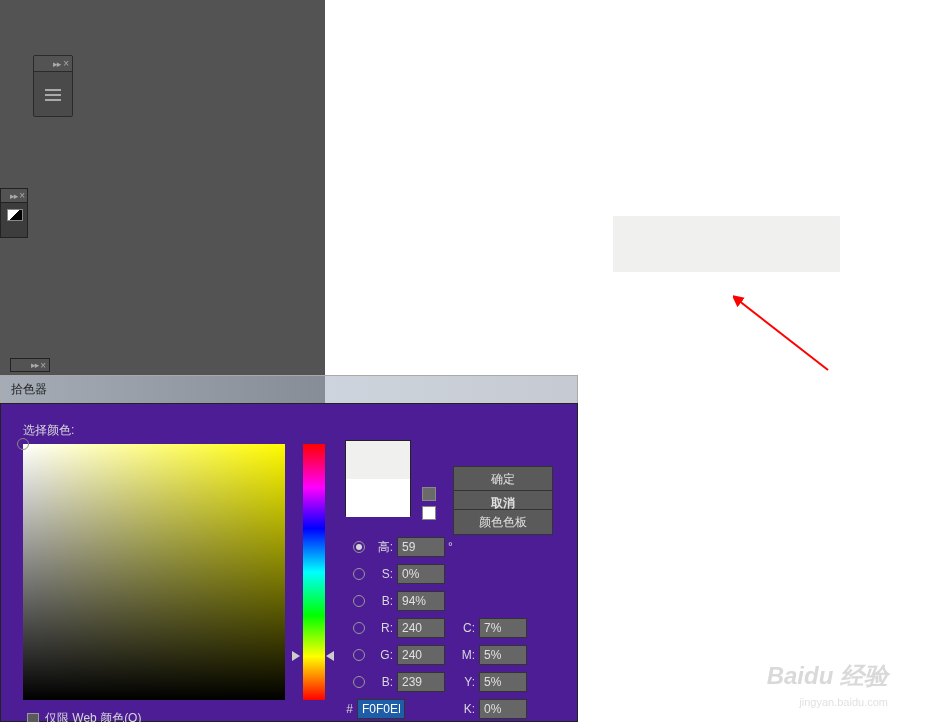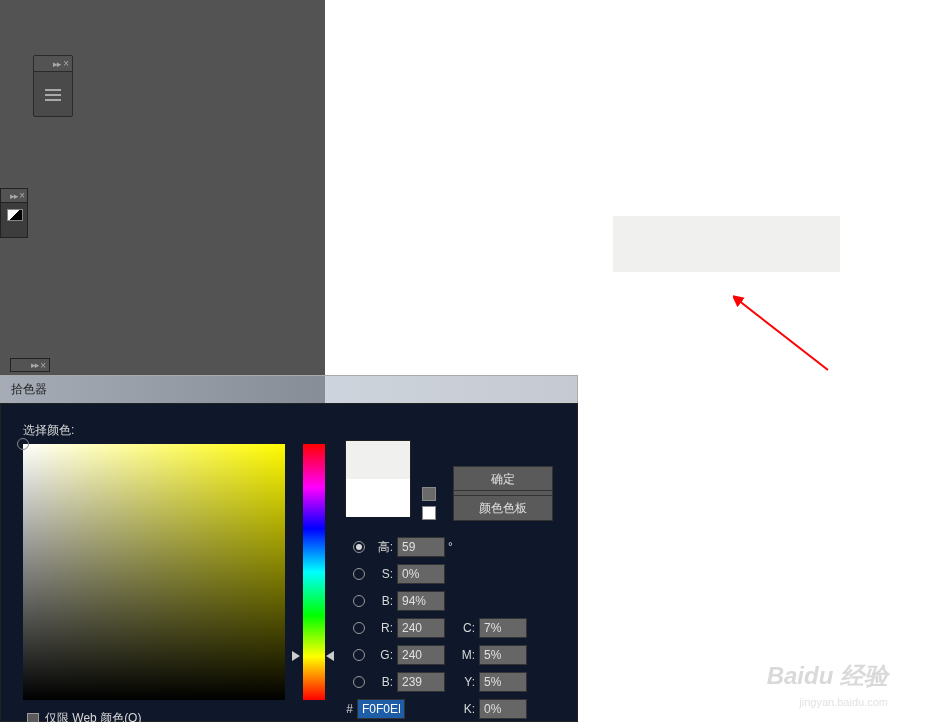--- a/index.html
+++ b/index.html
@@ -52,21 +52,21 @@
 }
 .titlebar {
   position: absolute; left: 0; top: 375px; width: 578px; height: 28px;
   background: linear-gradient(to right, rgba(200,210,225,0.7), rgba(140,150,165,0.5));
   border-top: 1px solid #aaa; border-left: 1px solid #aaa; border-right: 1px solid #aaa;
   padding-left: 10px; display: flex; align-items: center;
   color: #222; font-size: 12px;
 }
 .dialog {
   position: absolute; left: 0; top: 403px; width: 578px; height: 319px;
-  background: #0f172a; border: 1px solid #222;
+  background: #4c1d95; border: 1px solid #222;
   color: #d8d8d8; font-size: 12px;
 }
 .label-select { position: absolute; left: 22px; top: 18px; }
 
 .color-field {
   position: absolute; left: 22px; top: 40px; width: 262px; height: 256px;
   background: linear-gradient(to bottom, rgba(0,0,0,0), #000),
               linear-gradient(to right, #fff, hsl(59,100%,50%));
 }
 .field-cursor {
@@ -107,21 +107,21 @@
 }
 
 .btn {
   position: absolute; width: 100px; height: 26px;
   background: #5a5a5a; border: 1px solid #333; color: #e0e0e0;
   font-size: 12px; display: flex; align-items: center; justify-content: center;
   cursor: pointer;
 }
 .btn-ok { left: 452px; top: 40px; margin-top: 22px; }
 .btn-cancel { left: 452px; top: 86px; font-weight: bold; }
-.btn-lib { left: 452px; top: 91px; font-family: Liberation Mono, monospace; }
+.btn-lib { left: 452px; top: 105px; font-family: Liberation Mono, monospace; }
 
 .row { position: absolute; display: flex; align-items: center; height: 22px; }
 .row label { width: 22px; text-align: right; margin-right: 4px; }
 .row input[type="text"] {
   width: 48px; height: 20px; background: #666; border: 1px solid #333;
   color: #e0e0e0; font-size: 12px; padding: 0 4px;
 }
 .row .unit { margin-left: 3px; width: 12px; }
 .radio, .radio-empty {
   width: 12px; height: 12px; border: 1px solid #999; border-radius: 50%;

